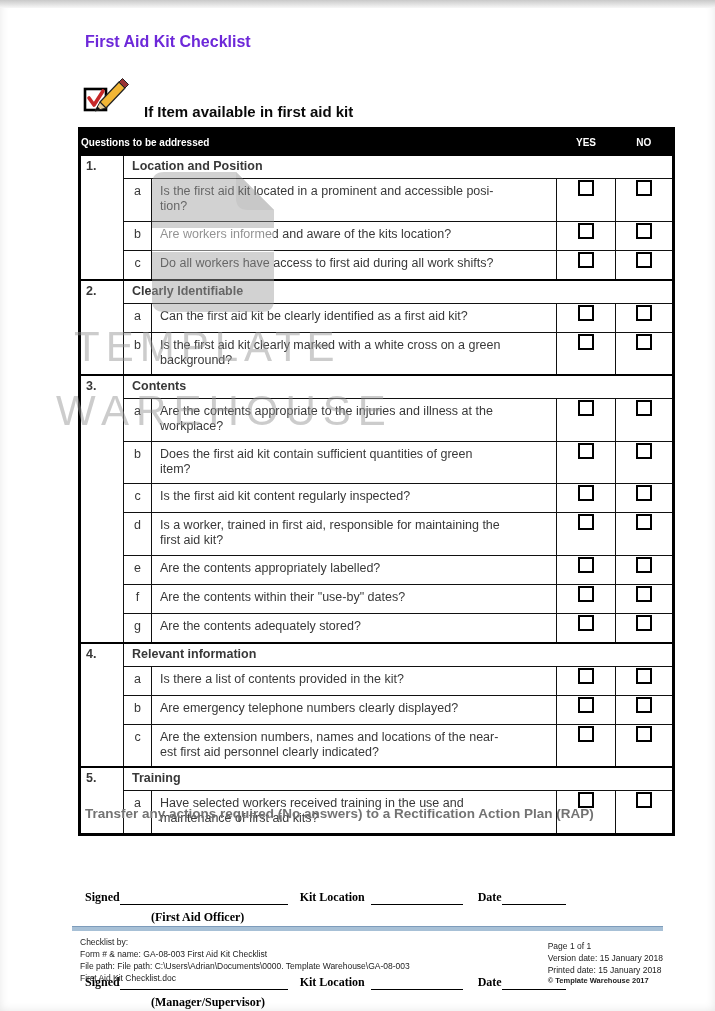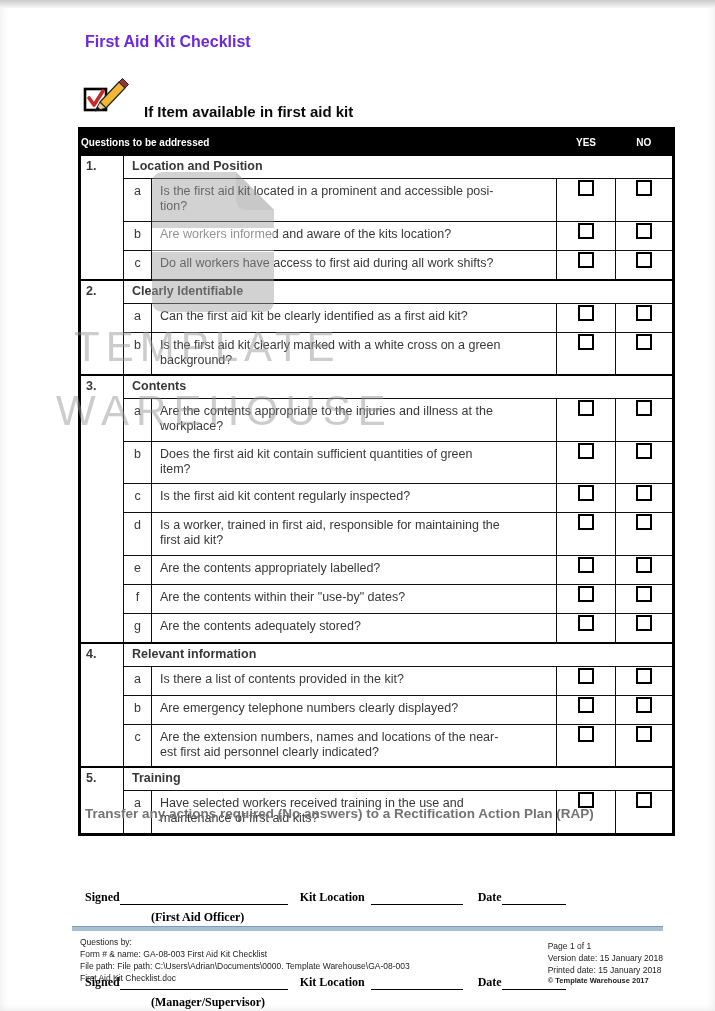--- a/index.html
+++ b/index.html
@@ -314,21 +314,21 @@
         <span class="lbl-kit">Kit Location</span>
         <span class="u u-kit"></span>
         <span class="lbl-date">Date</span>
         <span class="u u-date"></span>
       </div>
       <div class="sig-role">(Manager/Supervisor)</div>
     </div>
 
   <div class="footer-rule"></div>
   <div class="footer-left" id="footer-left">
-      <div>Questions by:</div>
+      <div>Checklist by:</div>
       <div>Form # &amp; name: GA-08-003 First Aid Kit Checklist</div>
       <div>File path: File path: C:\Users\Adrian\Documents\0000. Template Warehouse\GA-08-003</div>
       <div>First Aid Kit Checklist.doc</div>
     </div>
   <div class="footer-right" id="footer-right">
       <div>Page 1 of 1</div>
       <div>Version date: 15 January 2018</div>
       <div>Printed date: 15 January 2018</div>
       <div class="copyright">© Template Warehouse 2017</div>
     </div>

